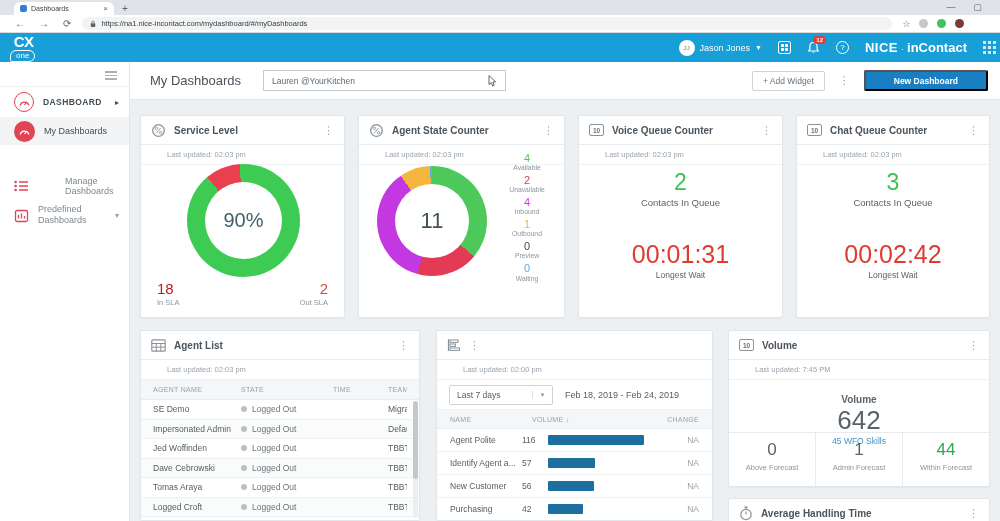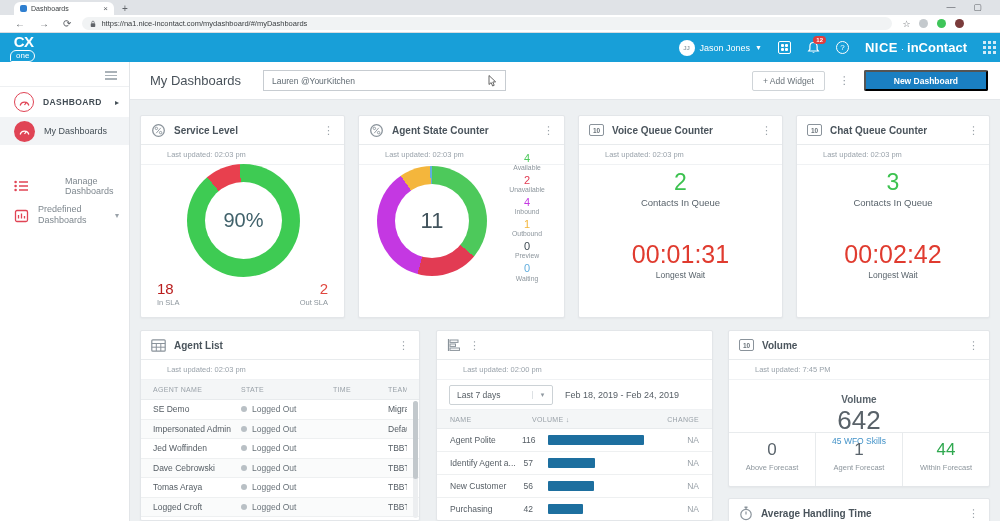--- a/index.html
+++ b/index.html
@@ -128,21 +128,21 @@
   .tc-controls { height:30px; display:flex; align-items:center; gap:12px; padding:0 12px; border-bottom:1px solid #f0f2f4; }
   .tc-select { width:104px; height:20px; border:1px solid #ccd2d6; border-radius:2px; display:flex; align-items:center; font-size:8.5px; color:#555d64; }
   .tc-select .sel-val { flex:1; padding-left:7px; }
   .tc-select .sel-chev { width:20px; border-left:1px solid #dde1e4; text-align:center; color:#8f98a0; font-size:7px; }
   .tc-daterange { font-size:9px; color:#555d64; }
   .tc-header-row { height:19px; background:#f4f6f7; display:flex; align-items:center; padding:0 13px; border-bottom:1px solid #e8ebed; }
   .tc-col { font-size:7px; color:#9aa2a9; letter-spacing:0.3px; }
   .tc-h1 { width:82px; } .tc-h2 { width:100px; } .tc-h3 { margin-left:auto; }
   .tc-row { height:23px; display:flex; align-items:center; padding:0 13px; border-bottom:1px solid #eef0f1; }
   .tc-name { width:72px; font-size:8.5px; color:#555d64; white-space:nowrap; overflow:hidden; }
-  .tc-val { width:26px; font-size:8.5px; color:#555d64; text-align:right; padding-right:15px; }
+  .tc-val { width:26px; font-size:8.5px; color:#555d64; padding-right:8px; }
   .tc-barwrap { width:96px; height:10px; }
   .tc-bar { height:10px; border-radius:1px; }
   .tc-change { margin-left:auto; font-size:8.5px; color:#9aa2a9; }
 
   
   .vol-body { text-align:center; padding-top:14px; }
   .vol-lbl { font-size:10px; color:#5a646c; font-weight:600; }
   .vol-num { font-size:26px; color:#596269; line-height:1.2; }
   .vol-skills { font-size:8.5px; color:#4292c8; }
   .vol-foot { position:absolute; left:0; right:0; bottom:0; height:54px; border-top:1px solid #e8ebed; display:flex; }
@@ -561,21 +561,21 @@
             <div class="vol-num">642</div>
             <div class="vol-skills">45 WFO Skills</div>
           </div>
           <div class="vol-foot" id="vol-foot">
               <div class="vol-cell">
                 <div class="vf-num" style="color: rgb(90, 100, 108);">0</div>
                 <div class="vf-lbl">Above Forecast</div>
               </div>
               <div class="vol-cell">
                 <div class="vf-num" style="color: rgb(90, 100, 108);">1</div>
-                <div class="vf-lbl">Agent Forecast</div>
+                <div class="vf-lbl">Admin Forecast</div>
               </div>
               <div class="vol-cell">
                 <div class="vf-num" style="color: rgb(47, 168, 79);">44</div>
                 <div class="vf-lbl">Within Forecast</div>
               </div>
             </div>
         </div>
 
         <div class="widget" style="left:598px; top:398px; width:262px; height:60px;">
           <div class="w-head">

